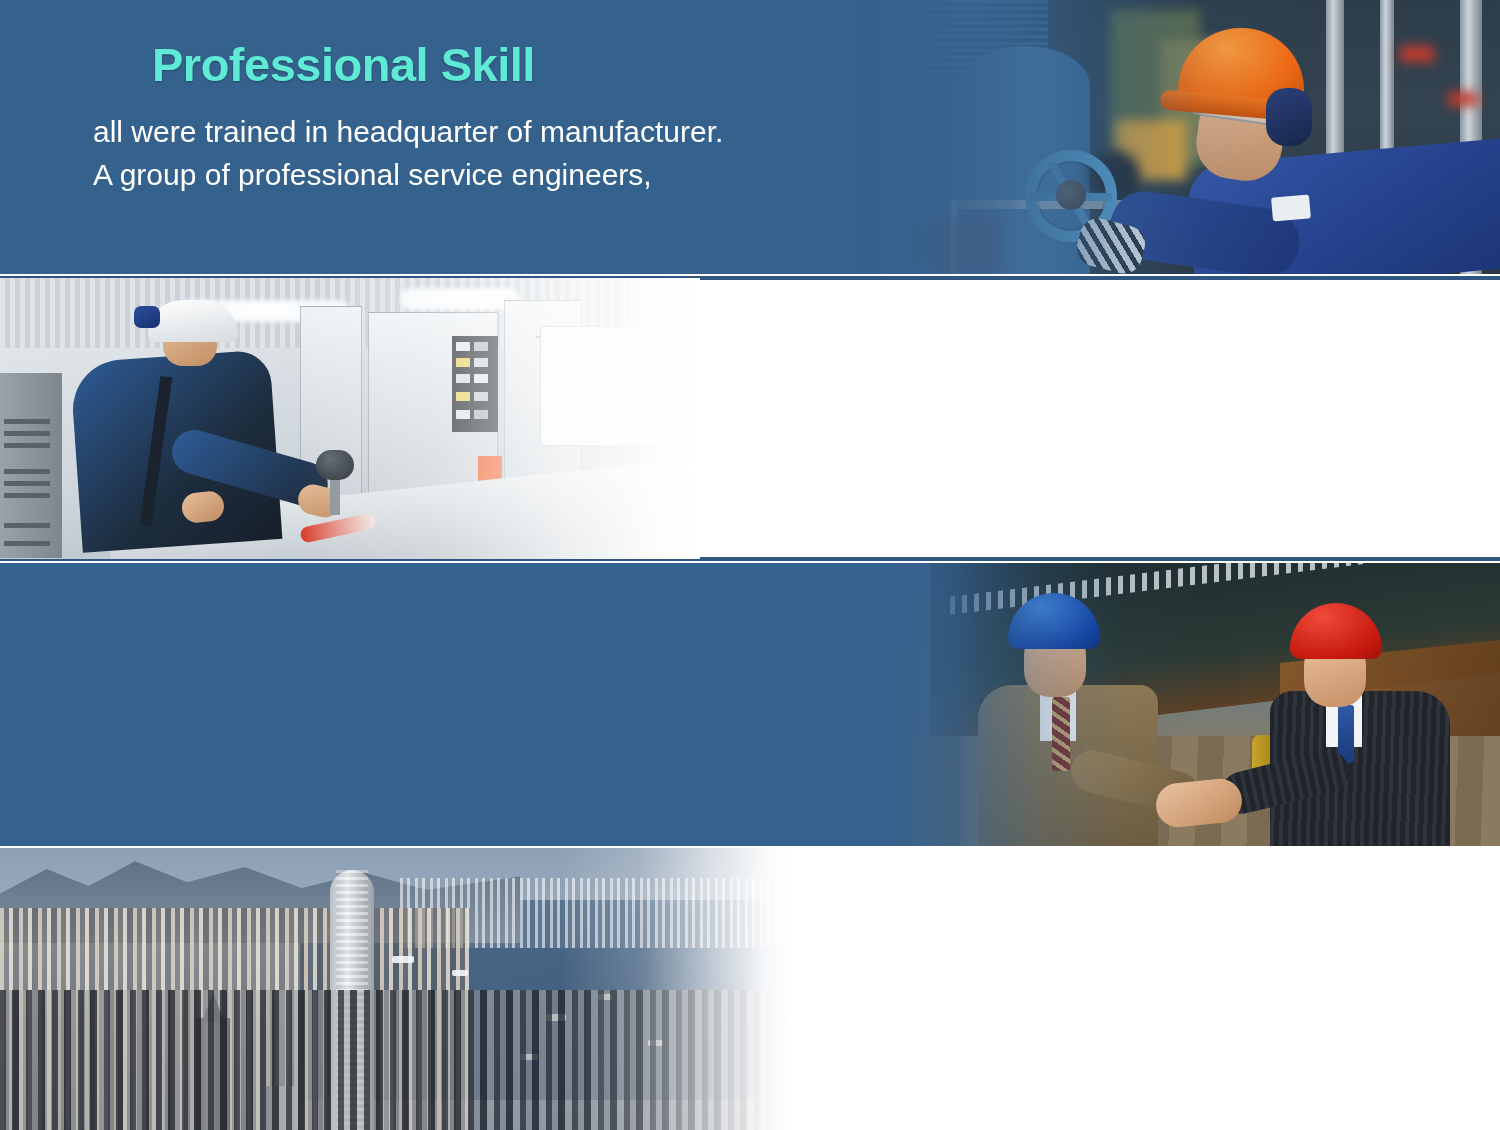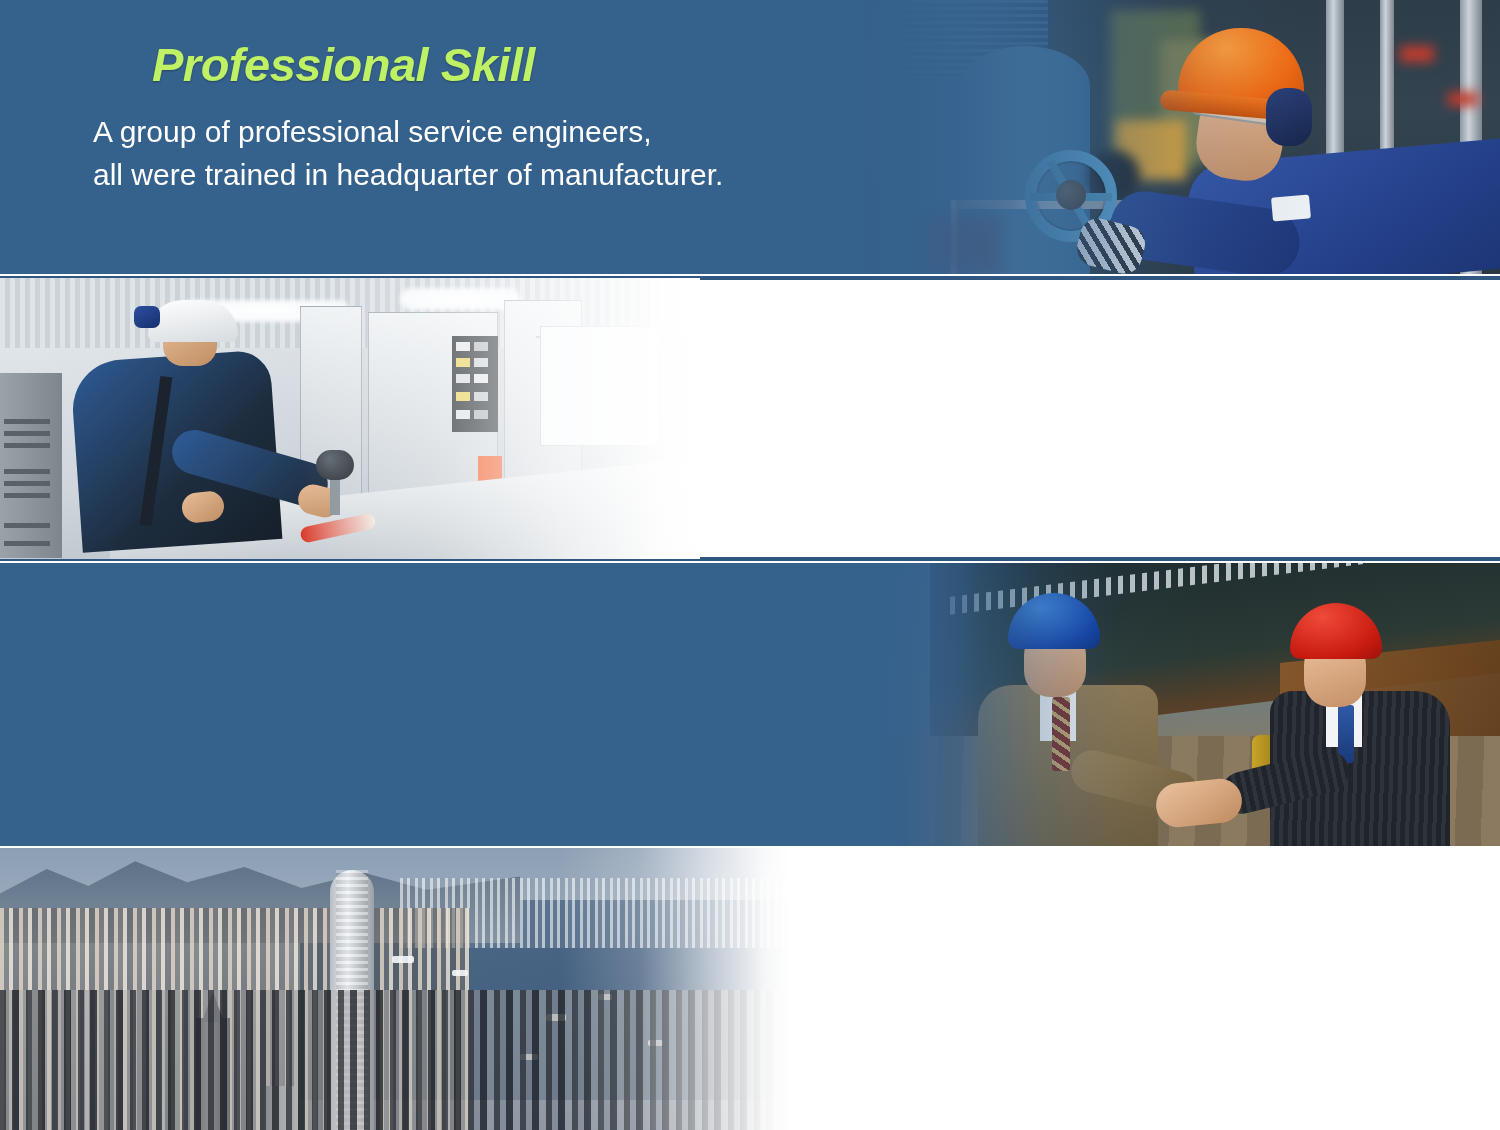--- a/index.html
+++ b/index.html
@@ -74,21 +74,21 @@
 
   
   .textblock { position:absolute; z-index:6; }
   .title {
     font-weight:bold;
     letter-spacing:-0.5px;
     white-space:nowrap;
   }
   .body-line { white-space:nowrap; }
 
-  .on-blue .title { color:#bef264; text-shadow:0 1px 2px rgba(0,0,0,0.30);font-style:italic; }
+  .on-blue .title { color:#5eead4; text-shadow:0 1px 2px rgba(0,0,0,0.30); }
   .on-blue .body-line { color:#ffffff; }
 
   
   #t1 { left:152px; top:36px; }
   #t1 .title { font-size:47px; line-height:58px; margin-bottom:16px; }
   #t1 .body-line { font-size:30px; line-height:43px; margin-left:-59px; }
 
   
 
   
@@ -263,22 +263,22 @@
       <div class="sc1-glass"></div>
       <div class="sc1-helmet"></div>
       <div class="sc1-brim"></div>
       <div class="sc1-ear"></div>
       <div class="sc1-glove"></div>
     </div>
     <div class="bluewash"></div>
 
     <div class="textblock on-blue" id="t1">
       <div class="title">Professional Skill</div>
+      <div class="body-line">all were trained in headquarter of manufacturer.</div>
       <div class="body-line">A group of professional service engineers,</div>
-      <div class="body-line">all were trained in headquarter of manufacturer.</div>
     </div>
   </section>
 
   <section class="panel" id="row2">
     <div class="topline"></div>
     <div class="botline"></div>
 
     <div class="photo">
       <div class="sc2-bg"></div>
       <div class="sc2-ceil"></div>

